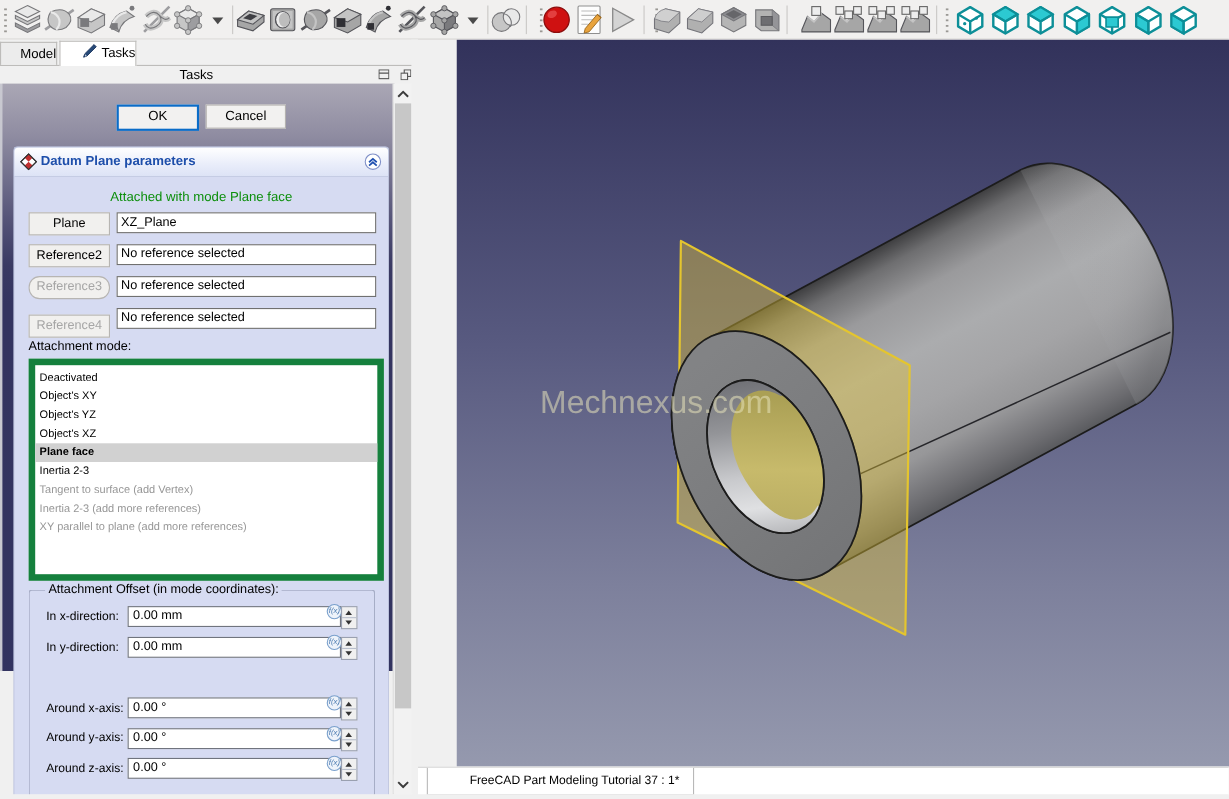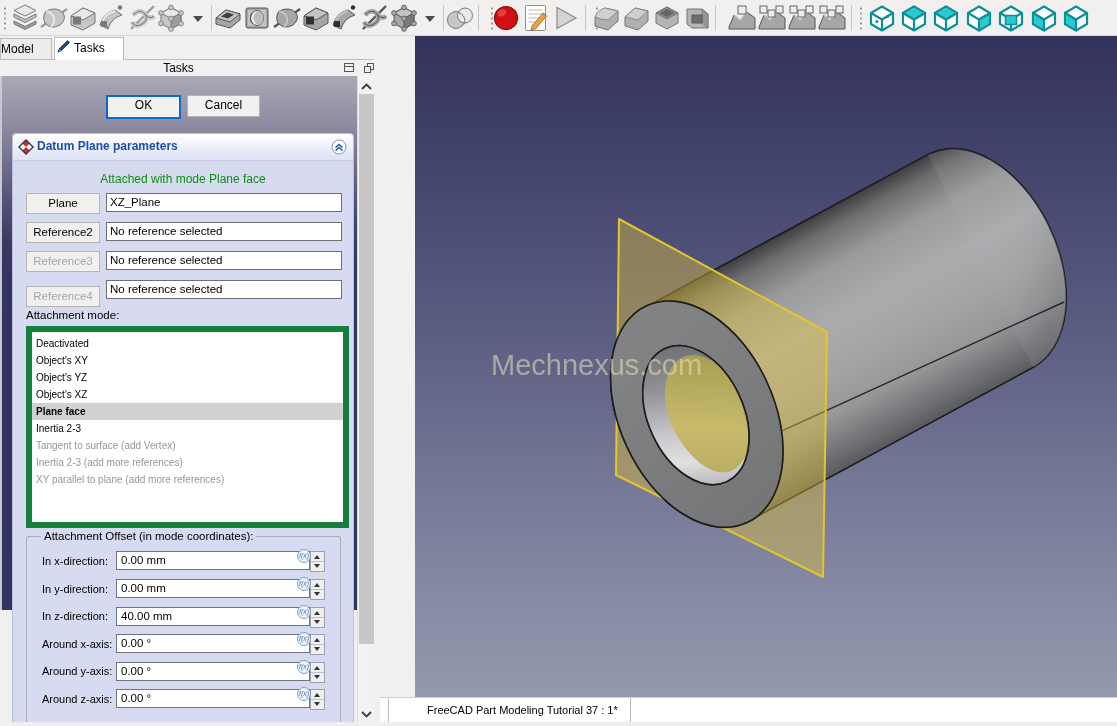--- a/index.html
+++ b/index.html
@@ -7,21 +7,21 @@
   
   #toolbar{left:0;top:0;width:1117px;height:35px;background:#f1f0ef;border-bottom:1px solid #d7d5d3;}
   .sep{position:absolute;top:5px;width:1px;height:26px;background:#c9c7c5;}
   .handle{position:absolute;top:6px;width:4px;height:24px;
     background-image:radial-gradient(circle,#9a9894 1px,transparent 1.2px);
     background-size:4px 5px;}
   .ticon{position:absolute;top:3px;width:30px;height:30px;}
   
   #tabrow{left:0;top:36px;width:380px;height:24px;background:#f0f0f0;}
   .tab{position:absolute;top:1px;height:21px;border:1px solid #bdbcba;border-bottom:none;
-    font-size:12px;color:#000;text-align:left;line-height:21px;}
+    font-size:12px;color:#000;text-align:right;line-height:21px;}
   #tabModel{left:0;width:50px;background:#ececec;top:2px;height:20px;}
   #tabTasks{left:54px;width:68px;background:#fff;height:22px;}
   #tabline{position:absolute;left:0;top:23px;width:380px;height:1px;background:#bdbcba;}
   
   #taskhdr{left:0;top:60px;width:380px;height:16px;background:#f0f0f0;font-size:12px;}
   
   #panel{left:0;top:76px;width:357px;height:534px;
     background:linear-gradient(180deg,#aaa7b5 0px,#908da2 46px,#565579 122px,#3a3a63 165px,#343460 200px,#323360 646px);
     border-left:2px solid #c8c8d0;}
   .btn{position:absolute;background:#f2f1f0;border:1px solid #b4b2b0;font-size:12px;
@@ -391,21 +391,21 @@
       <svg style="position:absolute;right:6px;top:5px" width="16" height="16" viewBox="0 0 16 16">
           <circle cx="8" cy="8" r="7" fill="#fff" stroke="#8090c8"></circle>
           <path d="M4.5 8.5 L8 5.5 L11.5 8.5 M4.5 11.5 L8 8.5 L11.5 11.5" fill="none" stroke="#2050b0" stroke-width="1.6"></path>
         </svg>
     </div>
     <div class="green">Attached with mode Plane face</div>
     <div class="refbtn" style="top:59px;">Plane</div>
     <div class="tfield" style="top:59px;">XZ_Plane</div>
     <div class="refbtn" style="top:88px;">Reference2</div>
     <div class="tfield" style="top:88px;">No reference selected</div>
-    <div class="refbtn dis" style="top:117px;">Reference3</div>
+    <div class="refbtn dis" style="top:117px;border-radius:10px;">Reference3</div>
     <div class="tfield" style="top:117px;">No reference selected</div>
     <div class="refbtn dis" style="top:152px;">Reference4</div>
     <div class="tfield" style="top:146px;">No reference selected</div>
     <div id="amlabel">Attachment mode:</div>
     <div id="listbox">
       <div class="li" style="margin-top:3px">Deactivated</div>
       <div class="li">Object's XY</div>
       <div class="li">Object's YZ</div>
       <div class="li">Object's XZ</div>
       <div class="li sel">Plane face</div>
@@ -420,28 +420,20 @@
           <span class="olabel">In x-direction:</span>
           <span class="ofield">0.00 mm</span>
           <span class="fx">f(x)</span>
           <span class="ospin">
             <i></i>
           </span>
         </div>
       <div class="orow" style="top:42px">
           <span class="olabel">In y-direction:</span>
           <span class="ofield">0.00 mm</span>
-          <span class="fx">f(x)</span>
-          <span class="ospin">
-            <i></i>
-          </span>
-        </div>
-      <div class="orow" style="top:69.5px">
-          <span class="olabel">In z-direction:</span>
-          <span class="ofield">40.00 mm</span>
           <span class="fx">f(x)</span>
           <span class="ospin">
             <i></i>
           </span>
         </div>
       <div class="orow" style="top:97px">
           <span class="olabel">Around x-axis:</span>
           <span class="ofield">0.00 °</span>
           <span class="fx">f(x)</span>
           <span class="ospin">

